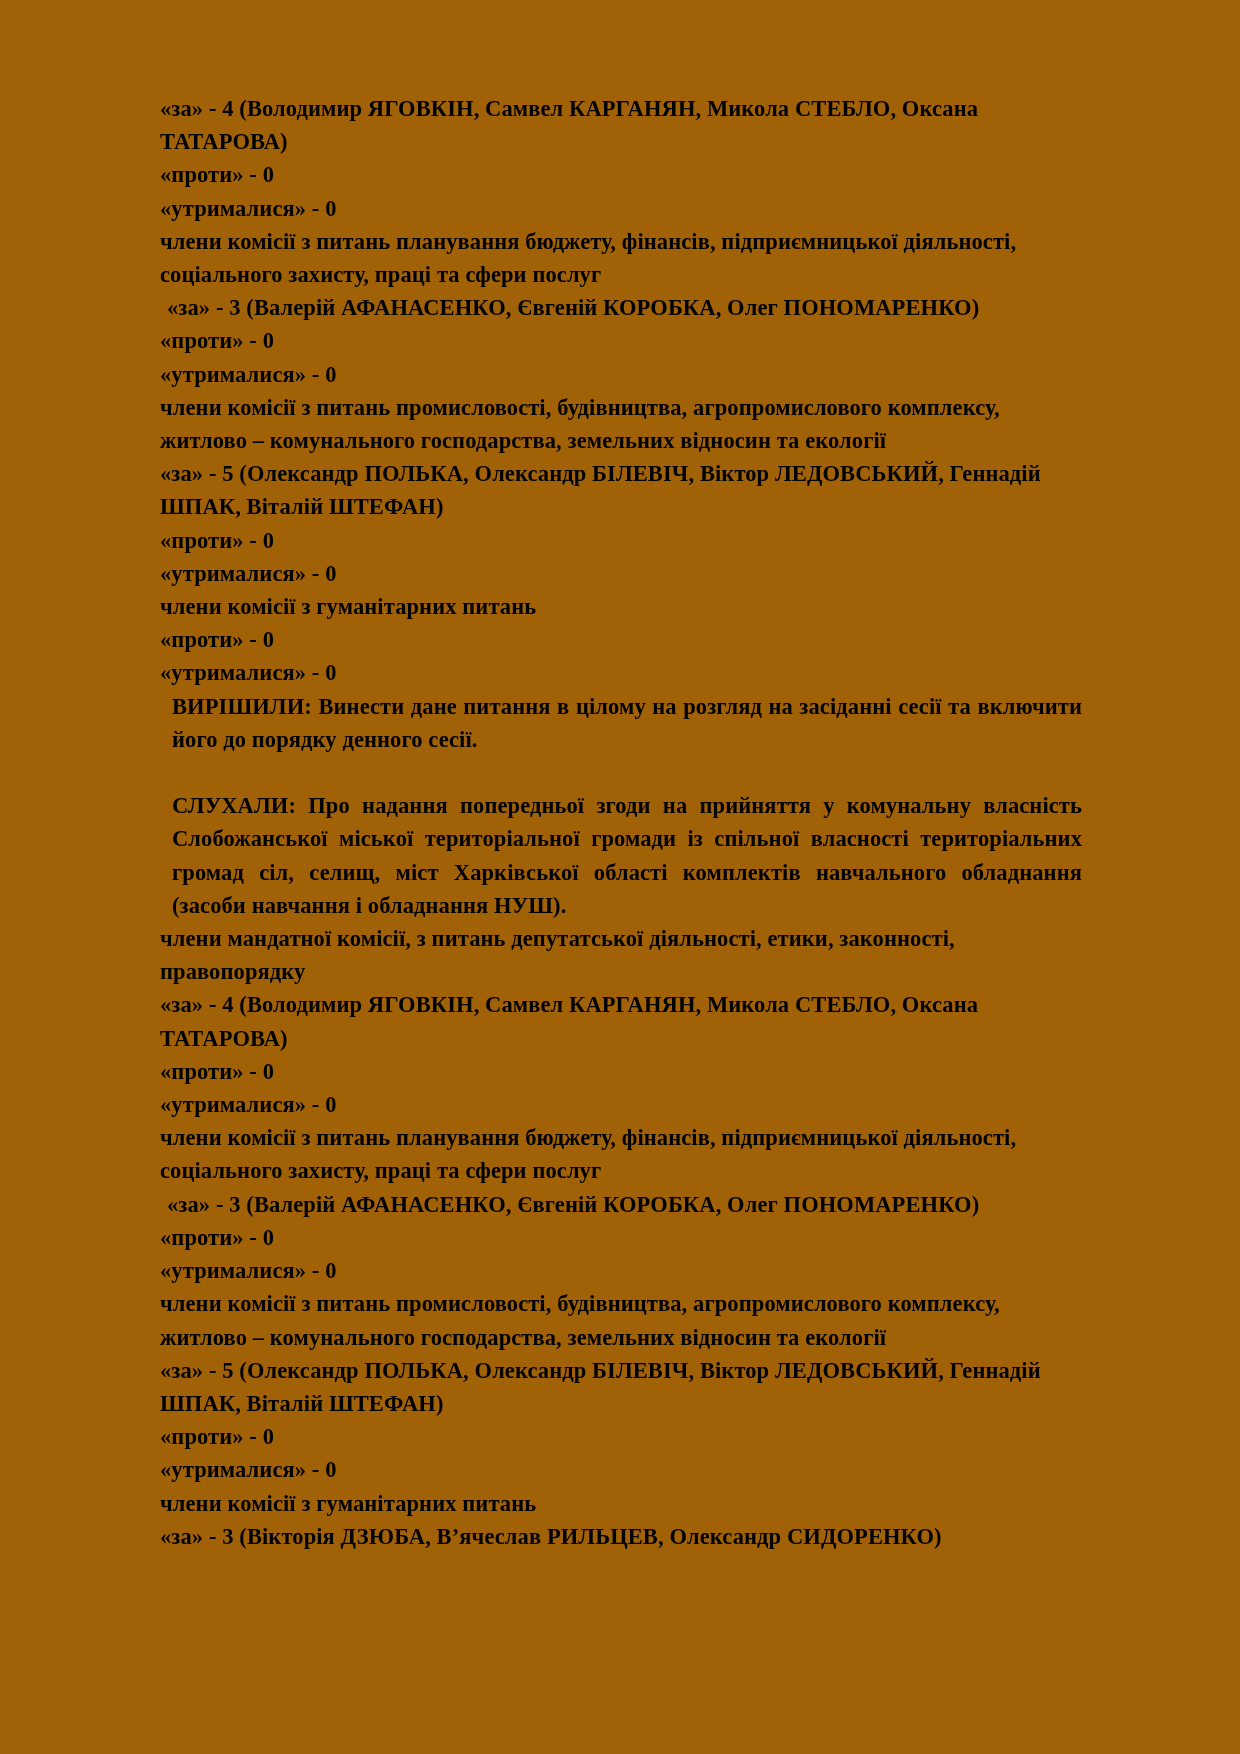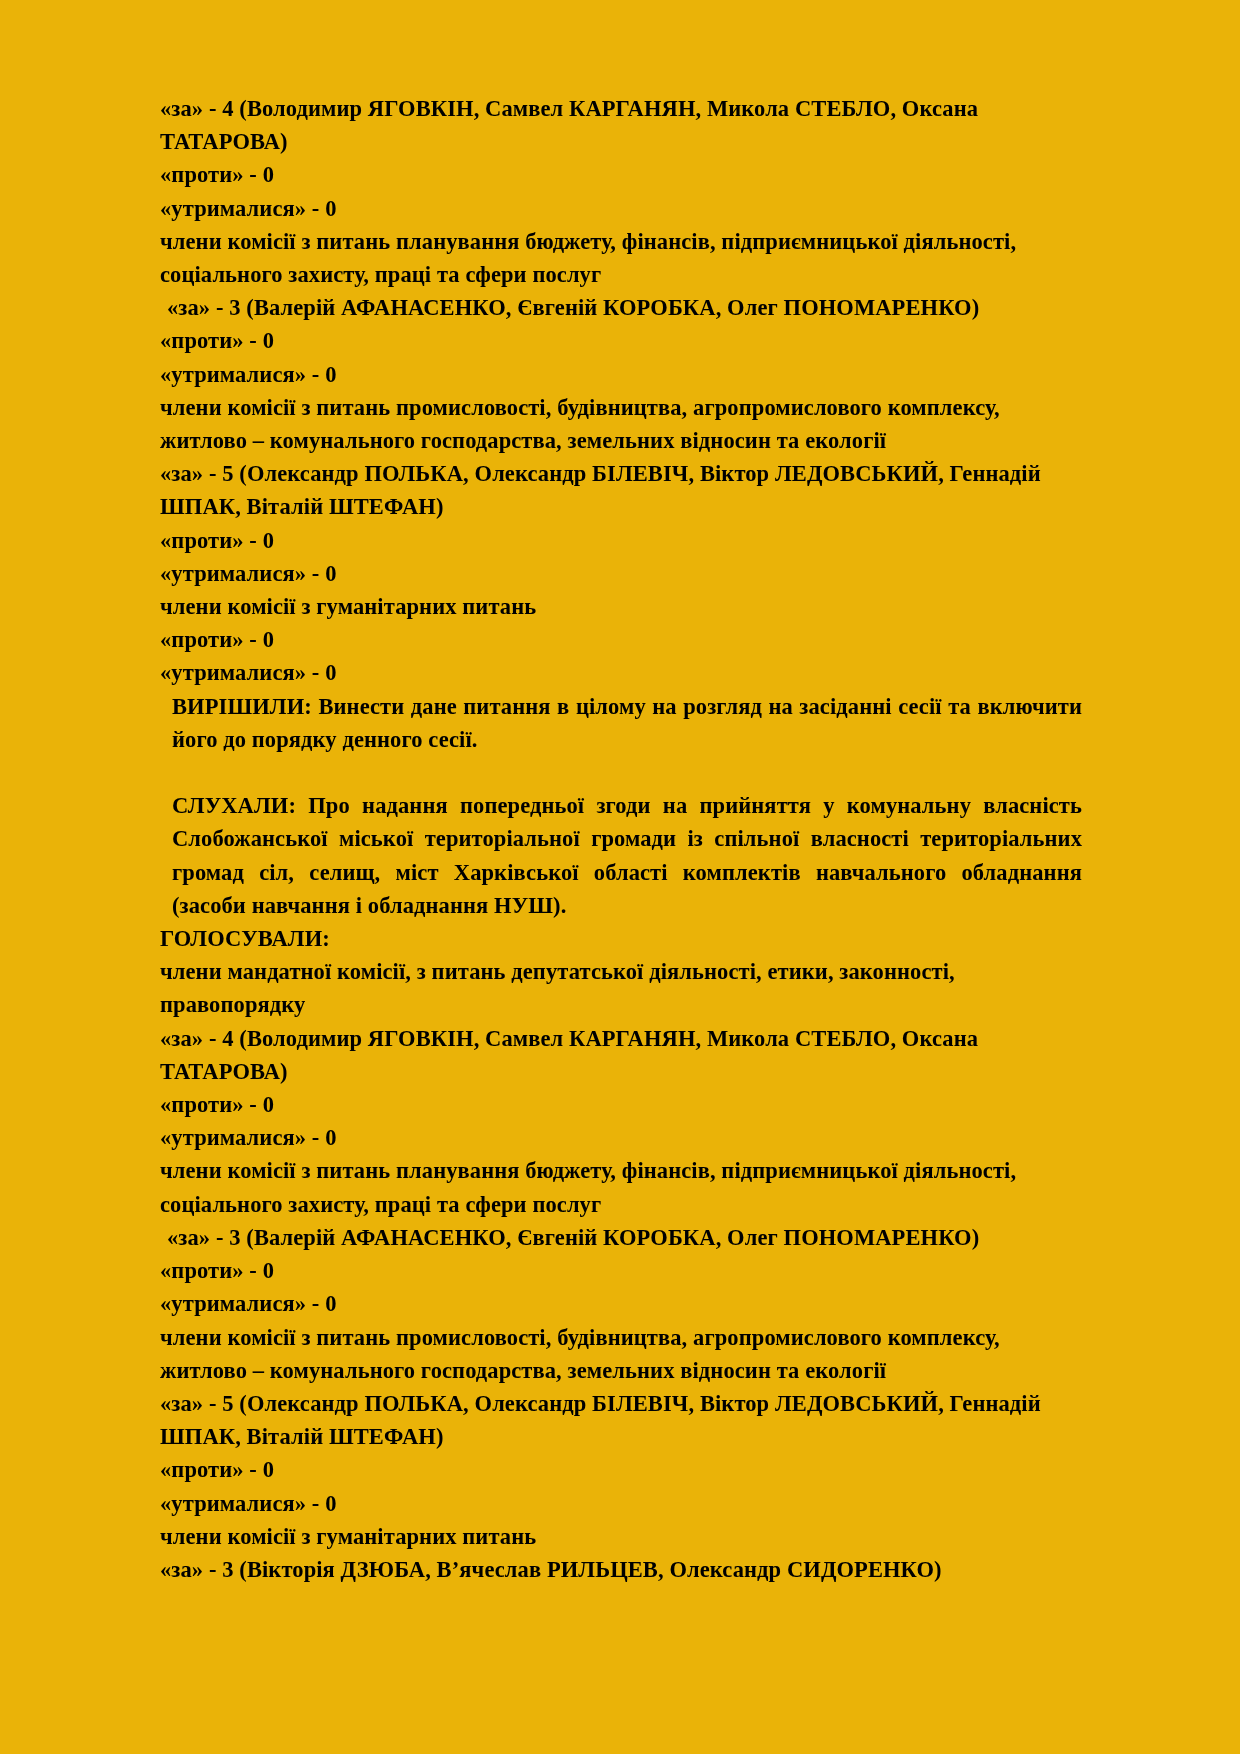--- a/index.html
+++ b/index.html
@@ -4,21 +4,21 @@
 <style>
   html, body {
     margin: 0;
     padding: 0;
     background: #ffffff;
   }
   .page {
     position: relative;
     width: 1240px;
     height: 1754px;
-    background: #eab308;
+    background: #a16207;
     overflow: hidden;
     font-family: "Liberation Serif", "DejaVu Serif", serif;
     color: #000000;
   }
   .content {
     position: absolute;
     left: 160px;
     top: 92px;
     width: 922px;
     font-size: 22.5px;
@@ -58,21 +58,20 @@
       <p class="line normal">члени комісії з питань промисловості, будівництва, агропромислового комплексу, житлово – комунального господарства, земельних відносин та екології</p>
       <p class="line normal">«за» - 5 (Олександр ПОЛЬКА, Олександр БІЛЕВІЧ, Віктор ЛЕДОВСЬКИЙ, Геннадій ШПАК, Віталій ШТЕФАН)</p>
       <p class="line normal">«проти» - 0</p>
       <p class="line normal">«утрималися» - 0</p>
       <p class="line normal">члени комісії з гуманітарних питань</p>
       <p class="line normal">«проти» - 0</p>
       <p class="line normal">«утрималися» - 0</p>
       <p class="line justify">ВИРІШИЛИ: Винести дане питання в цілому на розгляд на засіданні сесії та включити його до порядку денного сесії.</p>
       <p class="line blank"></p>
       <p class="line justify">СЛУХАЛИ: Про надання попередньої згоди на прийняття у комунальну власність Слобожанської міської територіальної громади із спільної власності територіальних громад сіл, селищ, міст Харківської області комплектів навчального обладнання (засоби навчання і обладнання НУШ).</p>
-      <p class="line normal">ГОЛОСУВАЛИ:</p>
       <p class="line normal">члени мандатної комісії, з питань депутатської діяльності, етики, законності, правопорядку</p>
       <p class="line normal">«за» - 4 (Володимир ЯГОВКІН, Самвел КАРГАНЯН, Микола СТЕБЛО, Оксана ТАТАРОВА)</p>
       <p class="line normal">«проти» - 0</p>
       <p class="line normal">«утрималися» - 0</p>
       <p class="line normal">члени комісії з питань планування бюджету, фінансів, підприємницької діяльності, соціального захисту, праці та сфери послуг</p>
       <p class="line indent">«за» - 3 (Валерій АФАНАСЕНКО, Євгеній КОРОБКА, Олег ПОНОМАРЕНКО)</p>
       <p class="line normal">«проти» - 0</p>
       <p class="line normal">«утрималися» - 0</p>
       <p class="line normal">члени комісії з питань промисловості, будівництва, агропромислового комплексу, житлово – комунального господарства, земельних відносин та екології</p>
       <p class="line normal">«за» - 5 (Олександр ПОЛЬКА, Олександр БІЛЕВІЧ, Віктор ЛЕДОВСЬКИЙ, Геннадій ШПАК, Віталій ШТЕФАН)</p>

